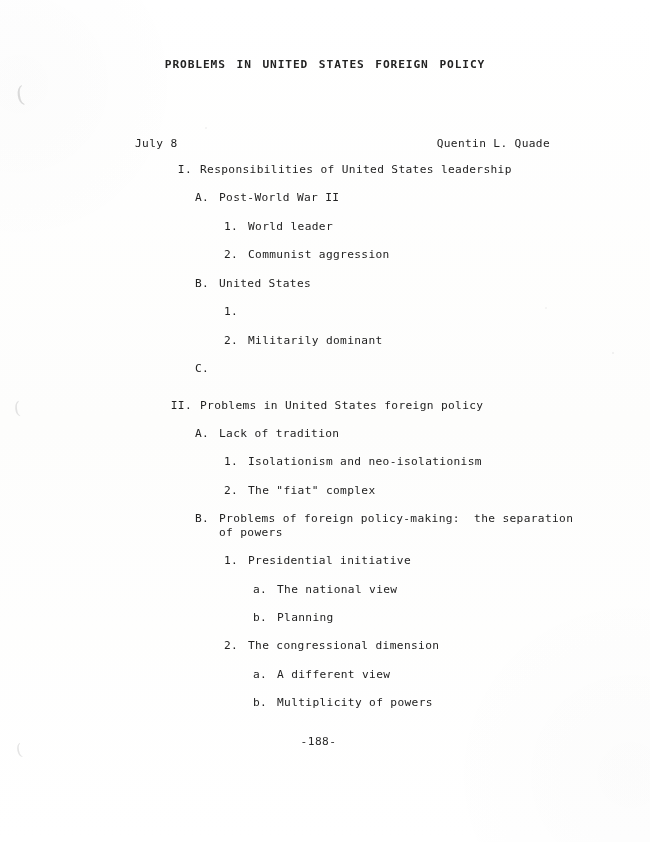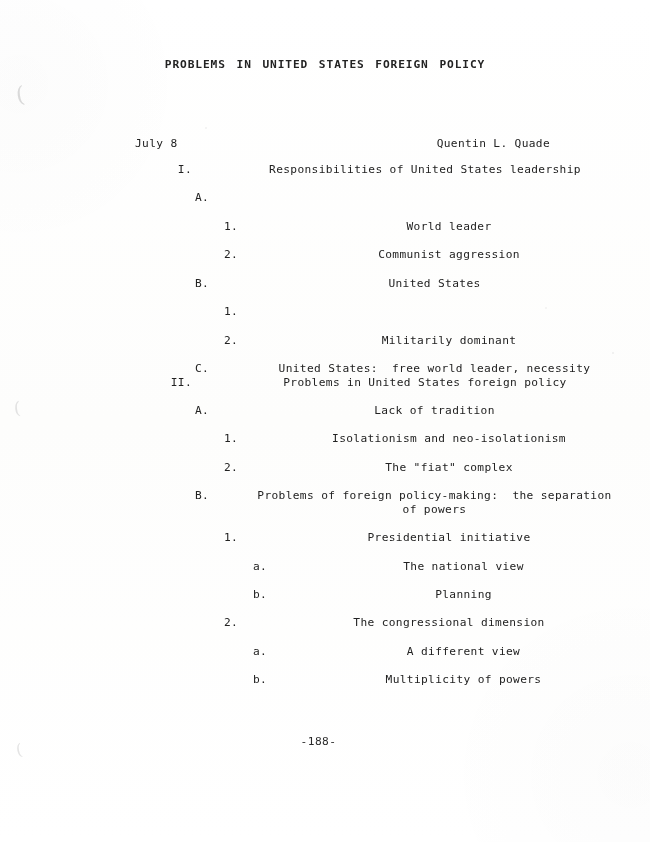--- a/index.html
+++ b/index.html
@@ -74,35 +74,34 @@
     line-height: 1.2;
   }
   .marker {
     flex: 0 0 auto;
     text-align: right;
     white-space: pre;
   }
   .etext {
     flex: 1 1 auto;
     white-space: pre-wrap;
-    text-align: center;
   }
 
   
   .lvl-roman  { padding-left: 166px; margin-top: 0; }
   .lvl-roman  .marker { width: 26px; margin-right: 8px; }
   .lvl-alpha  { padding-left: 195px; }
   .lvl-alpha  .marker { width: 14px; margin-right: 10px; }
   .lvl-num    { padding-left: 224px; }
   .lvl-num    .marker { width: 14px; margin-right: 10px; }
   .lvl-lower  { padding-left: 253px; }
   .lvl-lower  .marker { width: 14px; margin-right: 10px; }
 
   .gap-sm { margin-top: 15px; }
-  .gap-md { }
+  .gap-md { margin-top: 23px; }
 
   
   .page-number {
     position: absolute;
     top: 735px;
     left: 0;
     width: 637px;
     text-align: center;
     font-size: 11.2px;
     letter-spacing: 0.5px;
@@ -155,20 +154,21 @@
     <div>Quentin L. Quade</div>
   </div>
 
   <div class="outline">
       <div class="entry lvl-roman">
         <span class="marker">I.</span>
         <span class="etext">Responsibilities of United States leadership</span>
       </div>
       <div class="entry lvl-alpha gap-sm">
         <span class="marker">A.</span>
+        <span class="etext">Post-World War II</span>
       </div>
       <div class="entry lvl-num gap-sm">
         <span class="marker">1.</span>
         <span class="etext">World leader</span>
       </div>
       <div class="entry lvl-num gap-sm">
         <span class="marker">2.</span>
         <span class="etext">Communist aggression</span>
       </div>
       <div class="entry lvl-alpha gap-sm">
@@ -177,21 +177,20 @@
       </div>
       <div class="entry lvl-num gap-sm">
         <span class="marker">1.</span>
       </div>
       <div class="entry lvl-num gap-sm">
         <span class="marker">2.</span>
         <span class="etext">Militarily dominant</span>
       </div>
       <div class="entry lvl-alpha gap-sm">
         <span class="marker">C.</span>
-        <span class="etext">United States:  free world leader, necessity</span>
       </div>
       <div class="entry lvl-roman gap-md">
         <span class="marker">II.</span>
         <span class="etext">Problems in United States foreign policy</span>
       </div>
       <div class="entry lvl-alpha gap-sm">
         <span class="marker">A.</span>
         <span class="etext">Lack of tradition</span>
       </div>
       <div class="entry lvl-num gap-sm">

